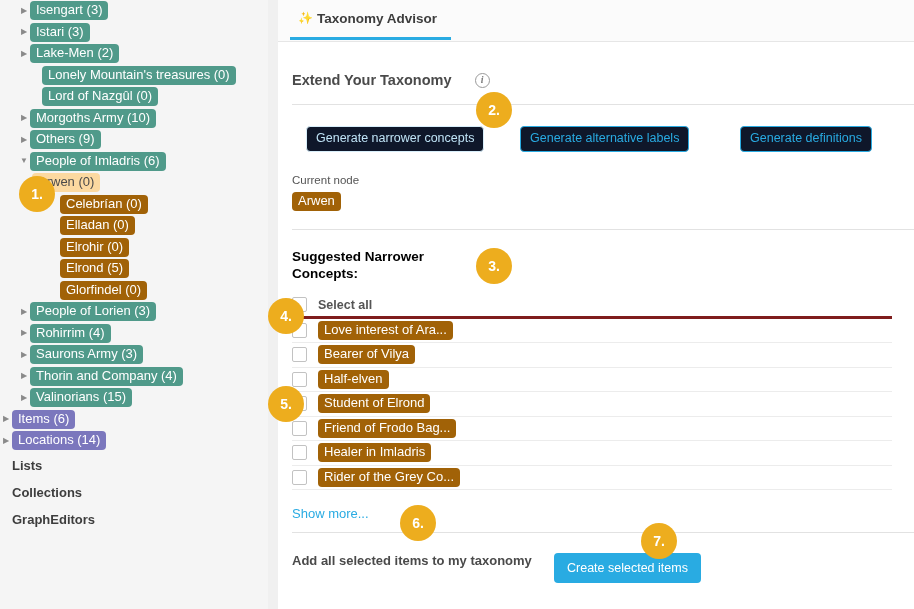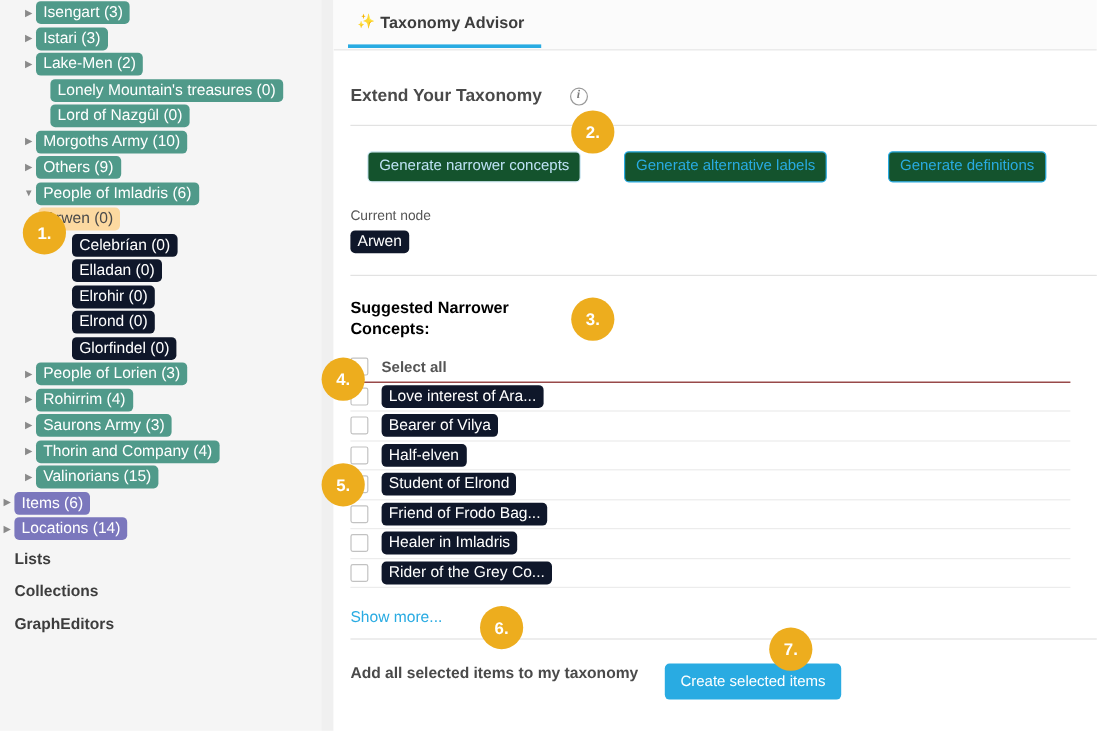--- a/index.html
+++ b/index.html
@@ -61,21 +61,21 @@
     display: inline-block;
     border-radius: 4px;
     padding: 2px 6px 3px 6px;
     color: #ffffff;
     font-size: 13px;
     line-height: 14px;
     font-family: "Liberation Sans", sans-serif;
     white-space: nowrap;
   }
   .chip.teal      { background: #509a8a; }
-  .chip.teal-soft { background: #0f172a; }
+  .chip.teal-soft { background: #a16207; }
   .chip.purple    { background: #7b77bd; }
   .chip.selected  { background: #fcd9a0; color: #4a4a4a; }
 
   .plain-row {
     height: 27px;
     display: flex;
     align-items: center;
     padding-left: 12px;
     font-weight: bold;
     font-size: 13px;
@@ -176,21 +176,21 @@
     background: #e2e2e2;
     width: 900px;
     margin-left: 0;
   }
   #hr-1 { margin-top: 16px; }
   #hr-2 { margin-top: 18px; }
   #hr-3 { margin-top: 11px; }
   .ghost-btn {
     border: 1px solid #29abe2;
     color: #29abe2;
-    background: #14532d;
+    background: #0f172a;
     border-radius: 4px;
     font-size: 12.5px;
     font-family: "Liberation Sans", sans-serif;
     padding: 5px 9px 6px 9px;
     line-height: 13px;
     cursor: pointer;
     white-space: nowrap;
     box-sizing: border-box;
   }
   .ghost-btn.disabled {
@@ -220,21 +220,21 @@
   }
 
   #rows { margin-top: 12px; width: 600px; }
   .sug-row {
     display: flex;
     align-items: center;
     height: 24.5px;
     border-bottom: 1px solid #ececec;
     box-sizing: border-box;
   }
-  .sug-row.first { border-bottom: 1px solid #7f1d1d; }
+  .sug-row.first { border-bottom: 3px solid #7f1d1d; }
   .cb {
     width: 15px;
     height: 15px;
     border: 1.3px solid #c2c2c2;
     background: #ffffff;
     border-radius: 2px;
     flex: 0 0 15px;
     margin-right: 11px;
     box-sizing: border-box;
     cursor: pointer;
@@ -343,21 +343,21 @@
         <div class="tree-row" style="padding-left: 48px;">
           <span class="twisty none">▶</span>
           <span class="chip teal-soft">Elladan (0)</span>
         </div>
         <div class="tree-row" style="padding-left: 48px;">
           <span class="twisty none">▶</span>
           <span class="chip teal-soft">Elrohir (0)</span>
         </div>
         <div class="tree-row" style="padding-left: 48px;">
           <span class="twisty none">▶</span>
-          <span class="chip teal-soft">Elrond (0)</span>
+          <span class="chip teal-soft">Elrond (5)</span>
         </div>
         <div class="tree-row" style="padding-left: 48px;">
           <span class="twisty none">▶</span>
           <span class="chip teal-soft">Glorfindel (0)</span>
         </div>
         <div class="tree-row" style="padding-left: 18px;">
           <span class="twisty">▶</span>
           <span class="chip teal">People of Lorien (3)</span>
         </div>
         <div class="tree-row" style="padding-left: 18px;">

